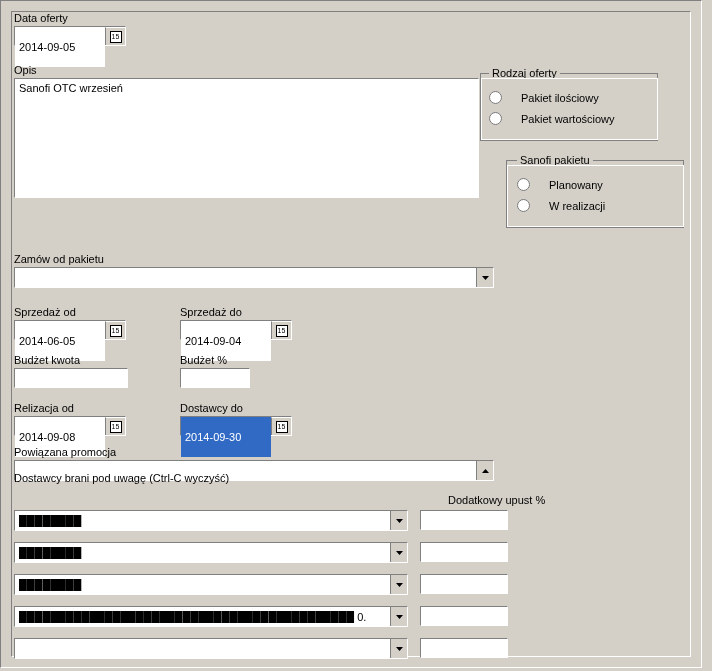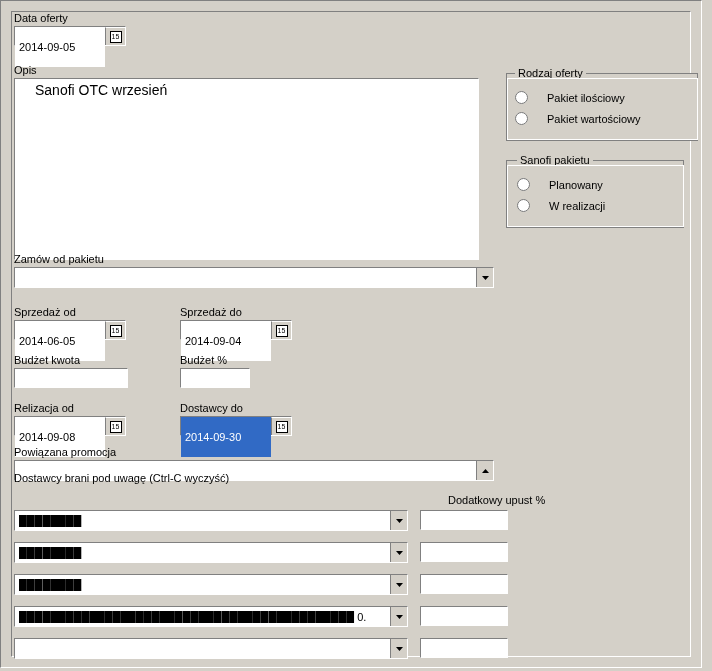--- a/index.html
+++ b/index.html
@@ -80,28 +80,28 @@
   }
   .cal-ico::before{
     content:"15";
     position:absolute;
     font-size:7px;
     top:1px;left:1px;
     line-height:7px;
   }
   .textarea{
     width:465px;
-    height:182px;
+    height:120px;
     border:1px solid #808080;
     border-right-color:#fff;
     border-bottom-color:#fff;
     background:#fff;
     font-family:inherit;
-    font-size:14px;
-    padding:3px 20px;
+    font-size:11px;
+    padding:3px 4px;
     resize:none;
     outline:none;
   }
   .textinput{
     border:1px solid #808080;
     border-right-color:#fff;
     border-bottom-color:#fff;
     background:#fff;
     height:20px;
     padding:2px 4px;
@@ -183,21 +183,21 @@
             <span class="cal-ico"></span>
           </span>
     </span>
   </div>
 
   <div class="row" style="left:2px;top:52px;">
     <span class="label">Opis</span>
     <textarea class="textarea" style="">Sanofi OTC wrzesień</textarea>
   </div>
 
-  <fieldset class="group" style="left:494px;top:55px;width:192px;height:74px;padding-left:8px;">
+  <fieldset class="group" style="left:468px;top:55px;width:178px;height:74px;padding-left:8px;">
     <legend>Rodzaj oferty</legend>
     <div class="radio-row">
       <input type="radio" name="rodzaj" style="">
       <span>Pakiet ilościowy</span>
     </div>
     <div class="radio-row">
       <input type="radio" name="rodzaj" style="">
       <span>Pakiet wartościowy</span>
     </div>
   </fieldset>

